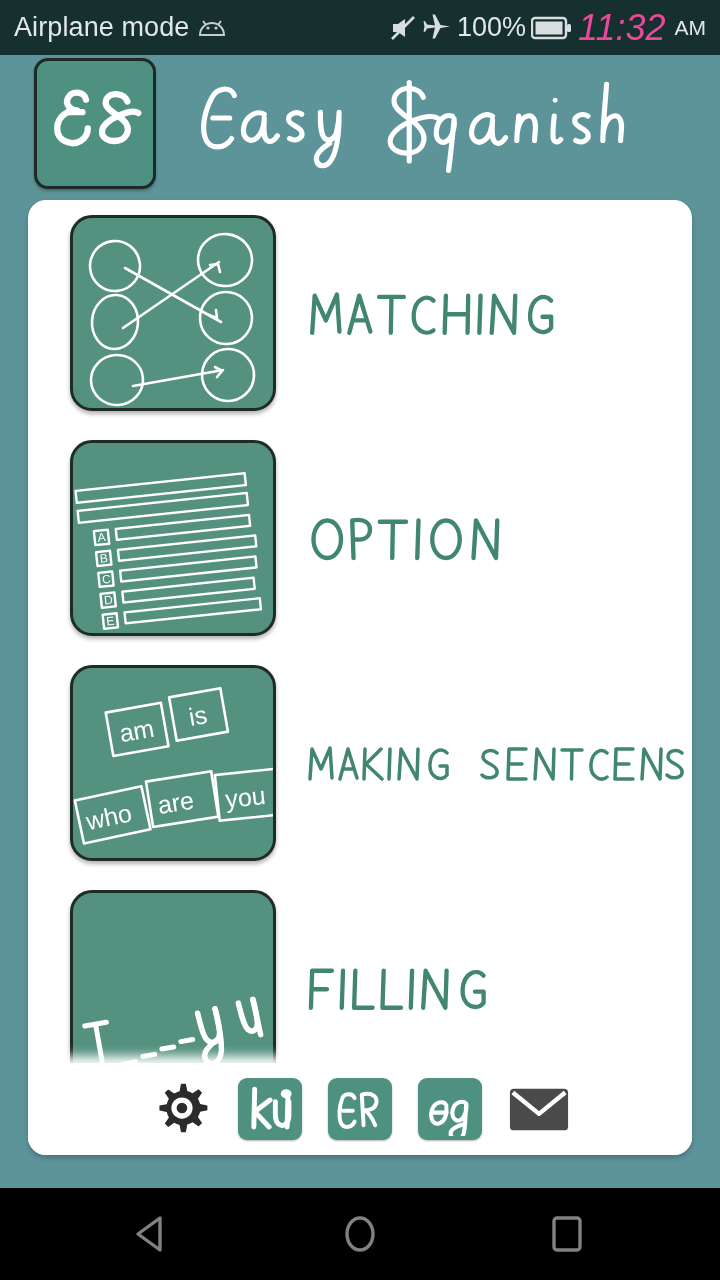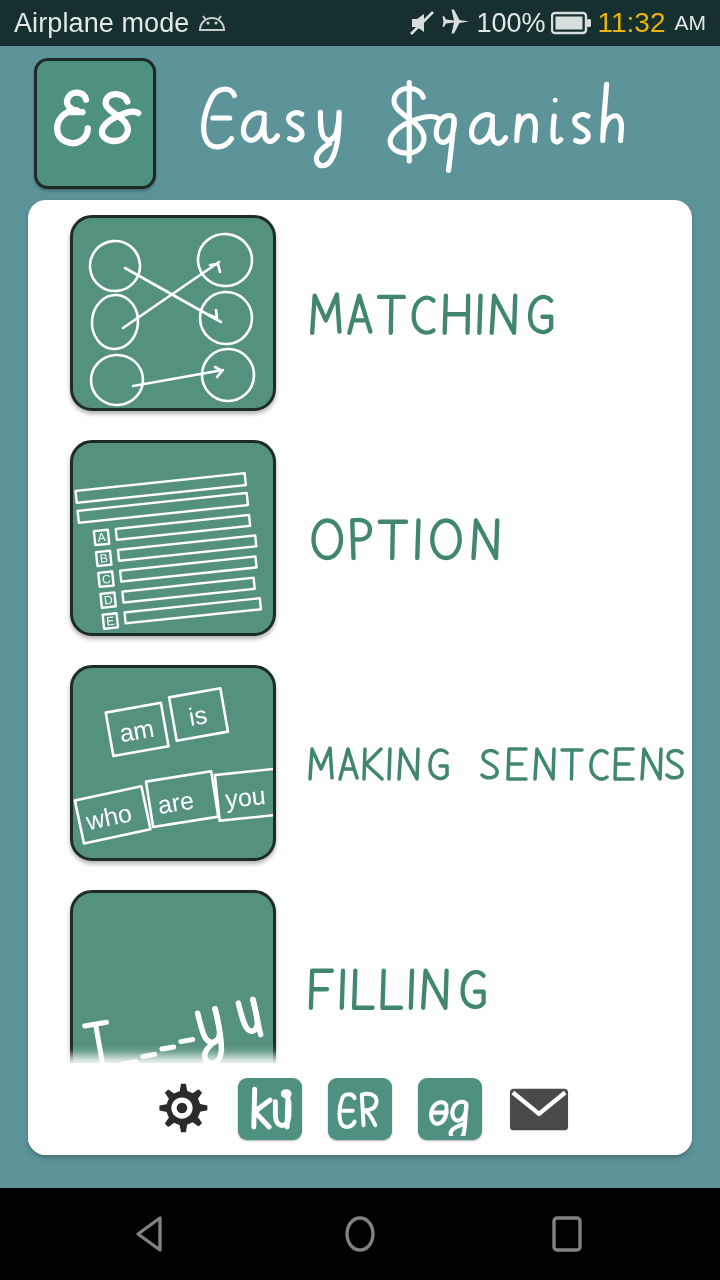--- a/index.html
+++ b/index.html
@@ -6,29 +6,29 @@
   html, body {
     width: 720px; height: 1280px;
     background: #000;
     font-family: "Liberation Sans", sans-serif;
     overflow: hidden;
   }
   .phone { position: relative; width: 720px; height: 1280px; background: #5d9499; }
 
   
   .statusbar {
-    position: absolute; top: 0; left: 0; width: 720px; height: 46px;
+    position: absolute; top: 0; left: 0; width: 720px; height: 55px;
     background: #15302f; display: flex; align-items: center;
     padding: 0 14px; color: #d4dcdb;
   }
   .sb-left { display: flex; align-items: center; gap: 8px; }
   .sb-text { font-size: 27px; letter-spacing: 0.1px; color: #e2e8e7; }
   .sb-right { margin-left: auto; display: flex; align-items: center; gap: 5px; }
   .sb-pct { font-size: 27px; color: #e2e8e7; }
-  .sb-time { font-size: 28px; color: #eab308; }
+  .sb-time { font-size: 36px; color: #ec4899; font-style: italic; }
   .sb-ampm { font-size: 21px; color: #e2e8e7; margin-left: 4px; }
   svg { display: block; }
 
   
   .appbar {
     position: absolute; top: 47px; left: 0; width: 720px; height: 152px;
     display: flex; align-items: center; padding-left: 34px;
   }
   .logo-box {
     width: 122px; height: 131px; border-radius: 14px;

